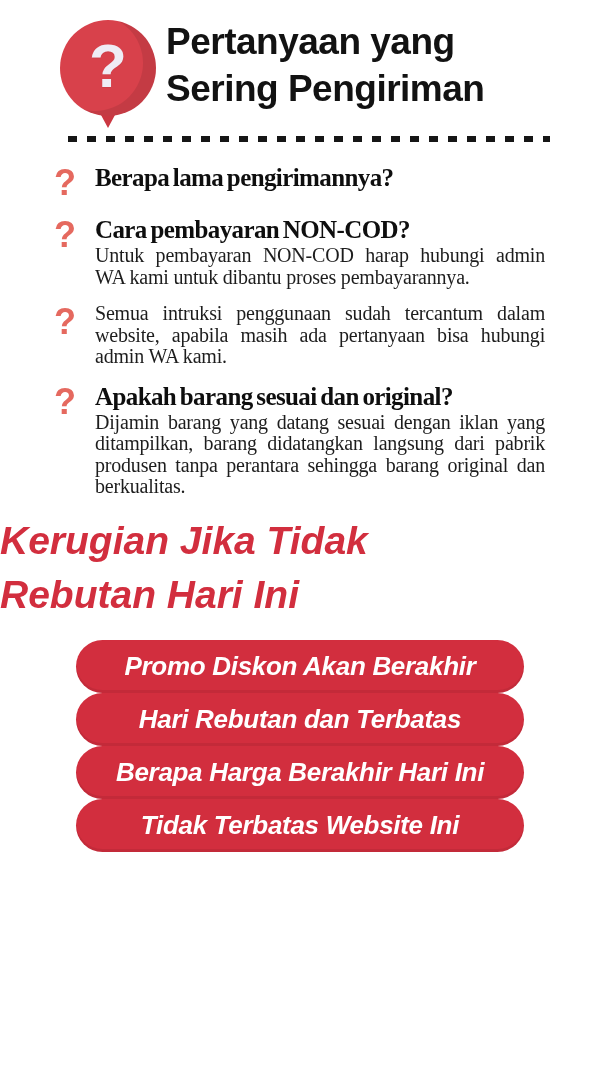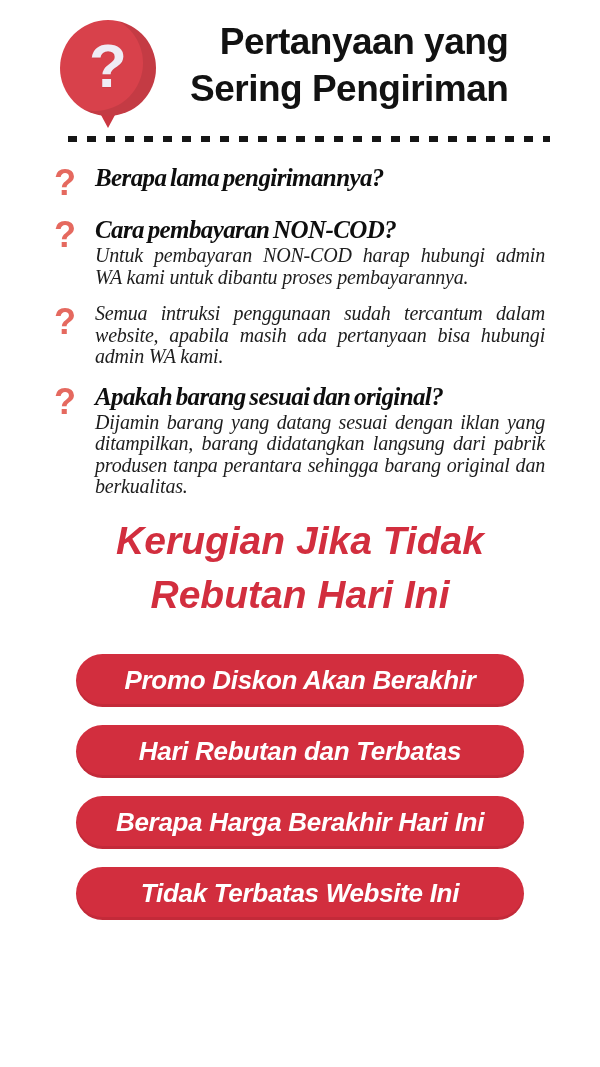--- a/index.html
+++ b/index.html
@@ -24,58 +24,58 @@
     border-top: 26px solid #cb3741;
   }
   .balloon-q {
     font-family: "Liberation Sans", sans-serif; font-weight: 700;
     font-size: 62px; line-height: 1; color: #efecf5; transform: translateY(-2px);
     text-shadow: 0 1px 0 rgba(0,0,0,0.05);
   }
   .title {
     font-family: "Liberation Sans", sans-serif; font-weight: 700;
     font-size: 37px; line-height: 47px; letter-spacing: -0.5px;
-    color: #121212; margin: 6px 0 0 32px; text-align: right;
+    color: #121212; margin: 6px 0 0 8px;
   }
 
   
   .dashed {
     height: 6px; margin: 12px 50px 0 68px;
     background: repeating-linear-gradient(90deg, #161616 0 9px, transparent 9px 19px);
   }
 
   
   .faq { padding: 22px 55px 0 54px; }
   .faq-item { display: flex; margin-bottom: 15px; }
   .qmark {
     flex: 0 0 41px; width: 41px;
     font-family: "Liberation Sans", sans-serif; font-weight: 700;
     font-size: 36px; line-height: 1; color: #e5695f; padding-top: 1px;
   }
-  .faq-text { flex: 1; min-width: 0; font-style: italic; }
+  .faq-text { flex: 1; min-width: 0; }
   .faq-q {
     margin: 0 0 2px 0; font-size: 25px; line-height: 27px; font-weight: 700;
     letter-spacing: -0.6px; word-spacing: -2px; color: #0e0e0e;
   }
   .faq-a {
     margin: 0; font-size: 20px; line-height: 21.5px; letter-spacing: -0.2px;
     text-align: justify; color: #1d1d1d;
   }
 
   
   .urgency-title {
     font-family: "Liberation Sans", sans-serif; font-weight: 700; font-style: italic;
     font-size: 39px; line-height: 54px; letter-spacing: 0;
-    text-align: center; color: #d22e3e; margin: 16px 0 0 0;
+    color: #d22e3e; margin: 16px 0 0 0;
   }
 
   
   .pills {
     display: flex; flex-direction: column; align-items: center;
-    gap: 18px; margin-top: 32px;
+    margin-top: 18px;
   }
   .pill {
     width: 448px; height: 53px; border-radius: 27px; background: #d22e3e;
     box-shadow: inset 0 -3px 0 rgba(0,0,0,0.07);
     display: flex; align-items: center; justify-content: center;
     font-family: "Liberation Sans", sans-serif; font-weight: 700; font-style: italic;
     font-size: 26px; letter-spacing: -0.3px; color: #ffffff; cursor: pointer;
   }
 </style>
 </head>

